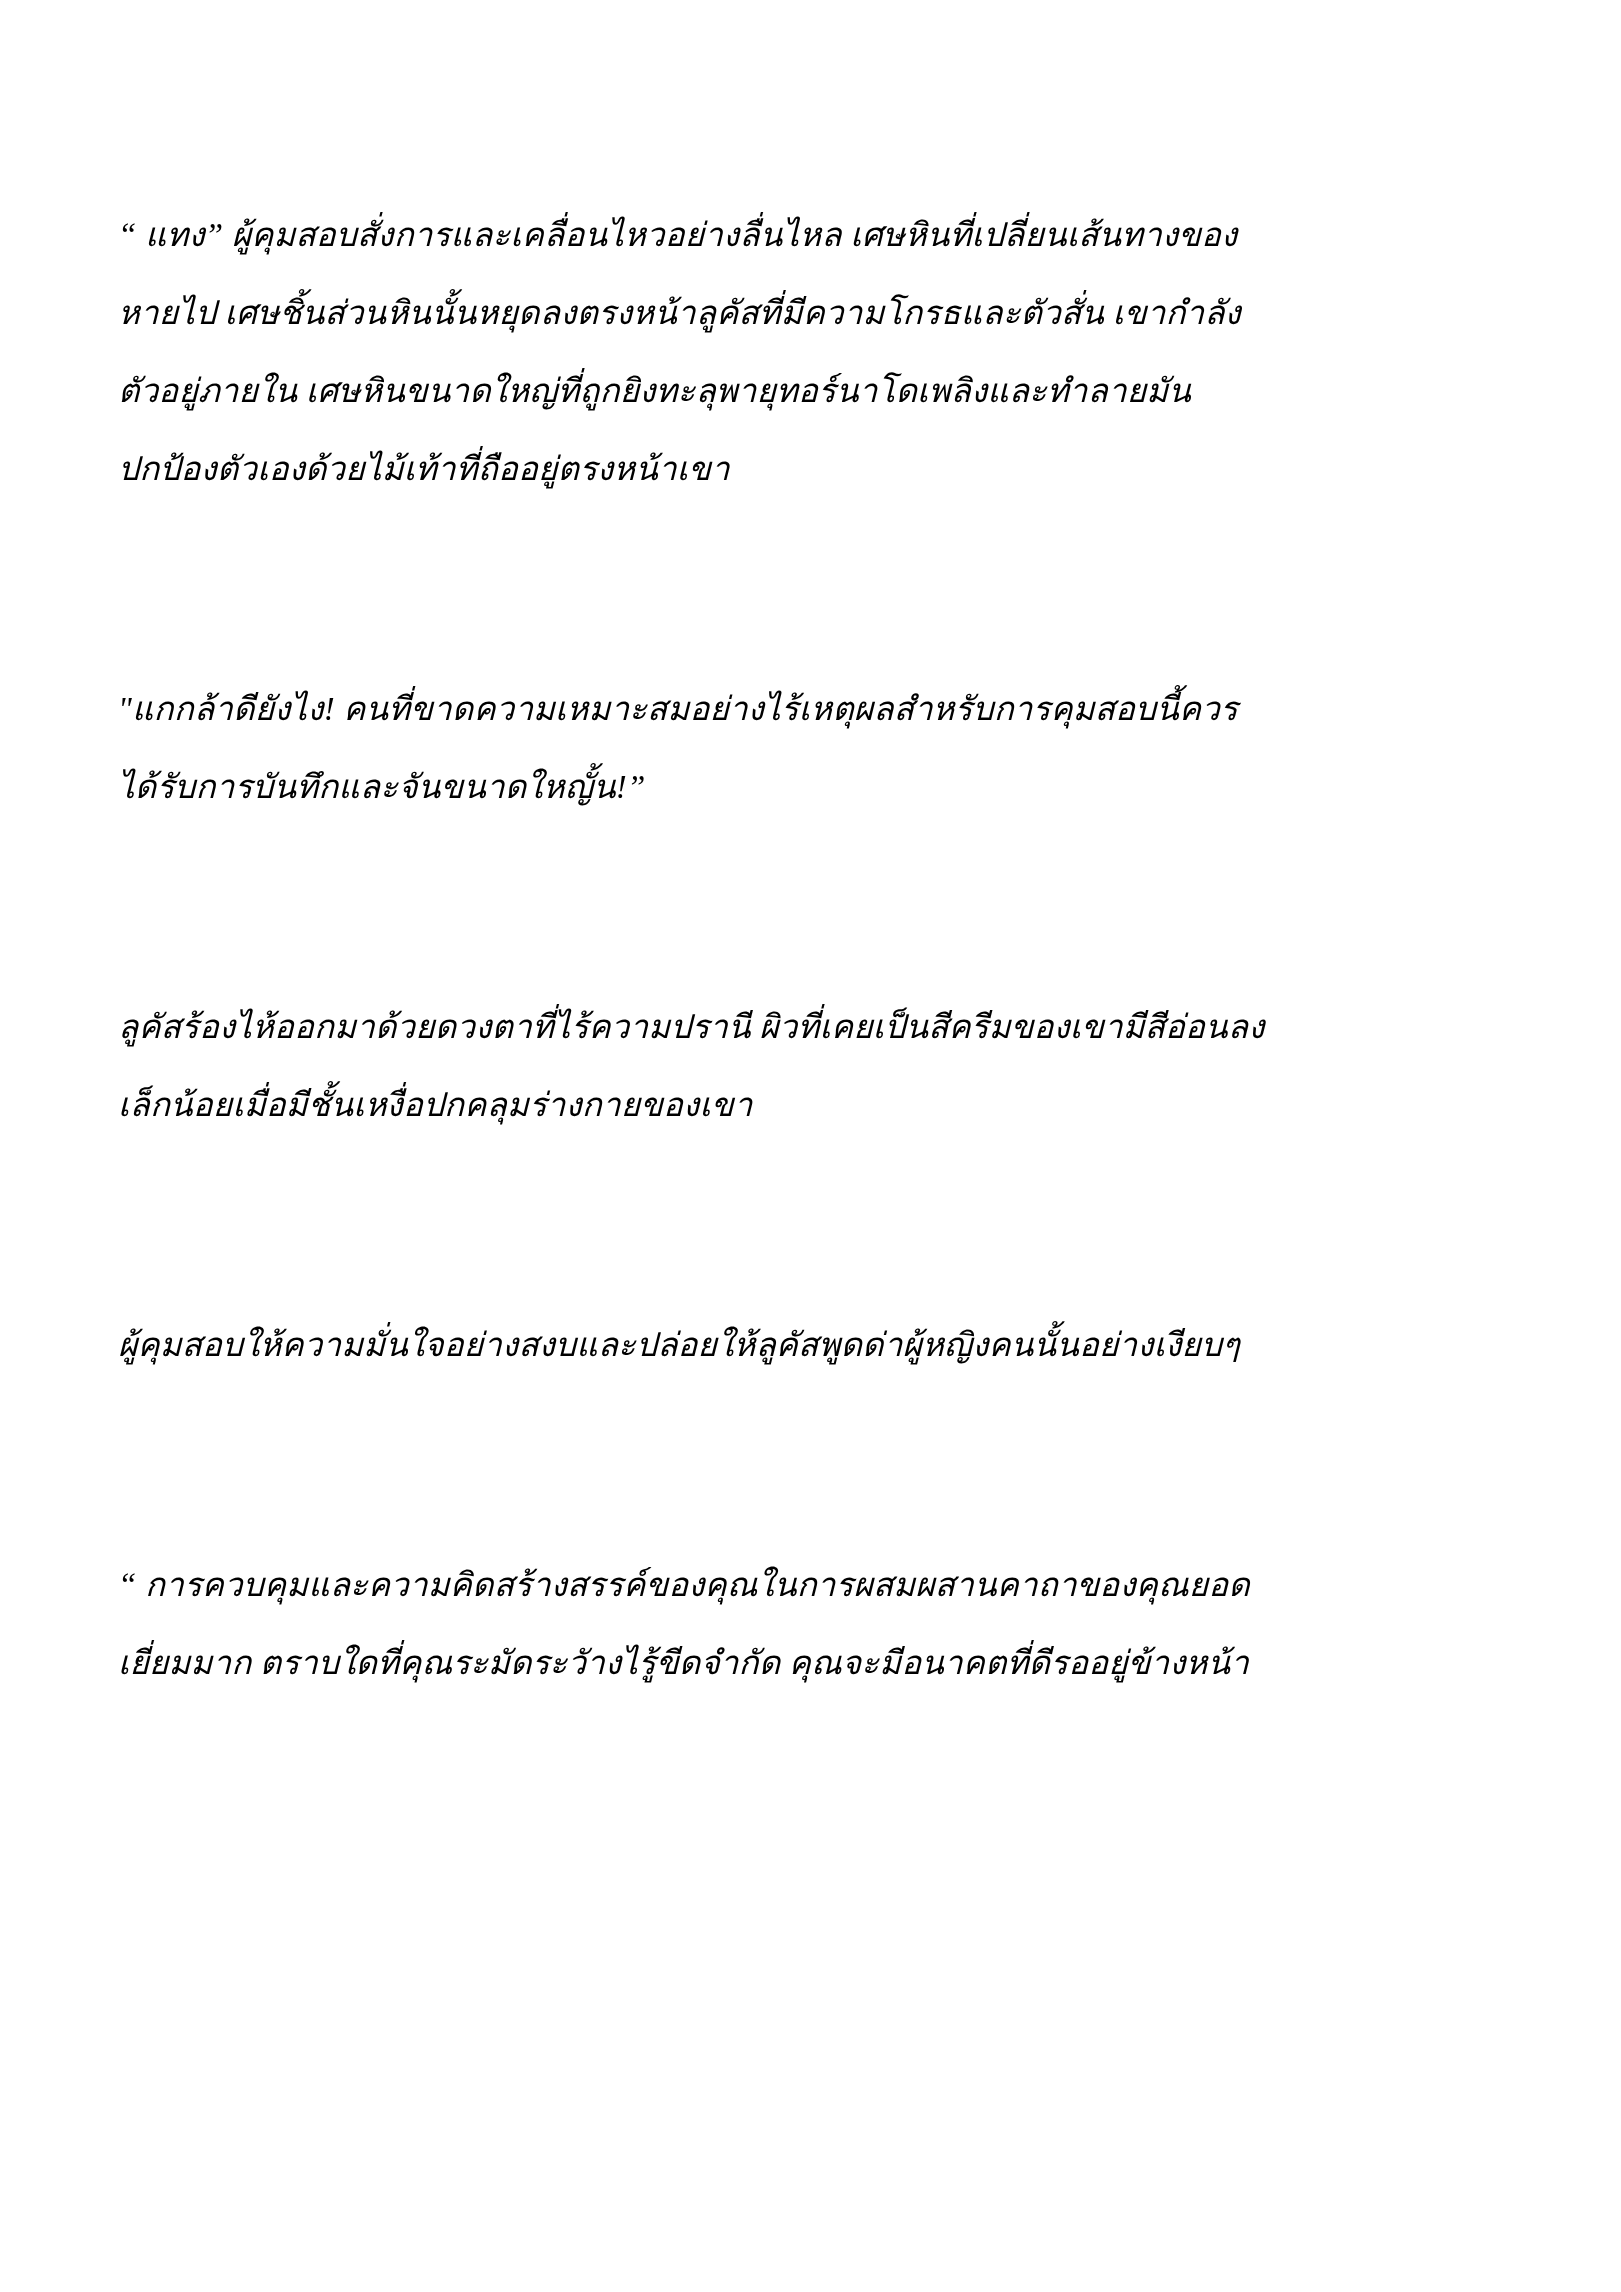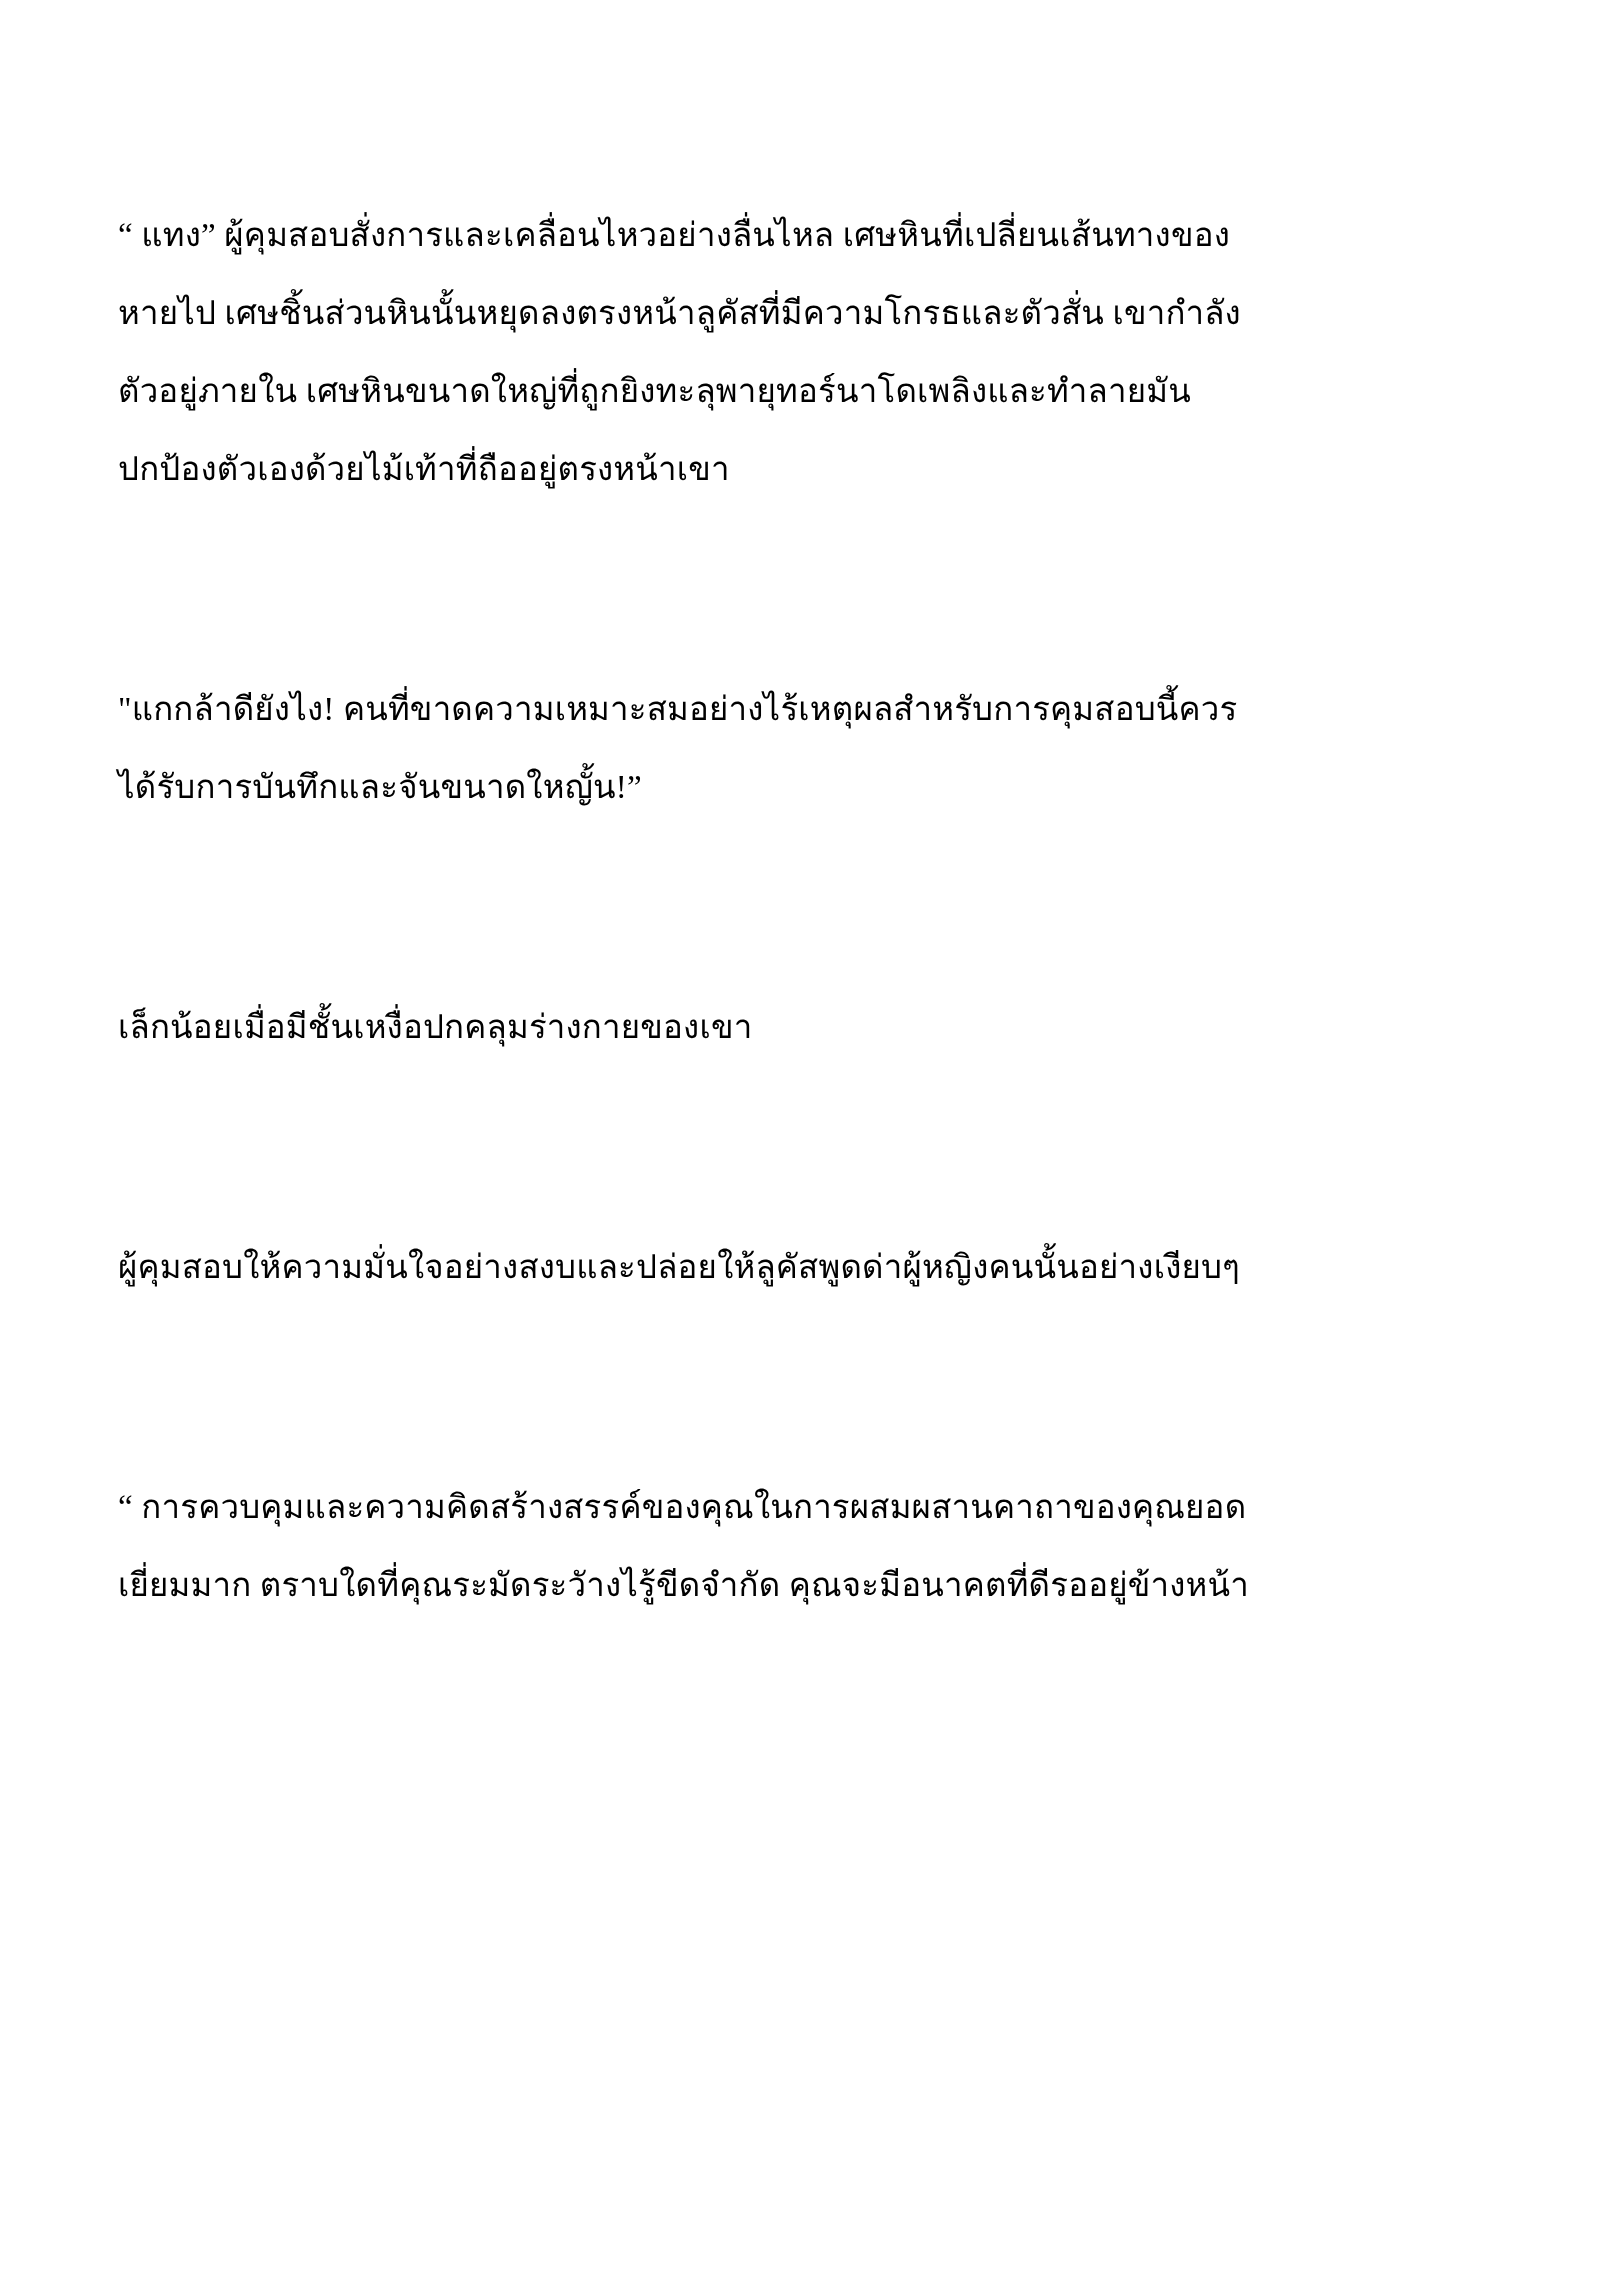--- a/index.html
+++ b/index.html
@@ -13,20 +13,21 @@
     color: #000000;
     font-family: "Liberation Serif", "DejaVu Serif", serif;
     overflow: hidden;
   }
   .page {
     box-sizing: border-box;
     width: 1296px;
     height: 2293px;
     background: #ffffff;
     padding: 196px 116px 4px 118px;
+    font-style: italic;
   }
   .para {
     margin: 0 0 162px 0;
   }
   .line {
     font-size: 33px;
     line-height: 78px;
     white-space: nowrap;
     letter-spacing: 0.2px;
   }
@@ -42,20 +43,21 @@
     <div class="line">ตัวอยู่ภายใน เศษหินขนาดใหญ่ที่ถูกยิงทะลุพายุทอร์นาโดเพลิงและทำลายมัน</div>
     <div class="line">ปกป้องตัวเองด้วยไม้เท้าที่ถืออยู่ตรงหน้าเขา</div>
   </div>
 
   <div class="para">
     <div class="line">"แกกล้าดียังไง! คนที่ขาดความเหมาะสมอย่างไร้เหตุผลสำหรับการคุมสอบนี้ควร</div>
     <div class="line">ได้รับการบันทึกและจันขนาดใหญั้น!”</div>
   </div>
 
   <div class="para">
+    <div class="line">ลูคัสร้องไห้ออกมาด้วยดวงตาที่ไร้ความปรานี ผิวที่เคยเป็นสีครีมของเขามีสีอ่อนลง</div>
     <div class="line">เล็กน้อยเมื่อมีชั้นเหงื่อปกคลุมร่างกายของเขา</div>
   </div>
 
   <div class="para">
   </div>
 
   <div class="para">
     <div class="line">ผู้คุมสอบให้ความมั่นใจอย่างสงบและปล่อยให้ลูคัสพูดด่าผู้หญิงคนนั้นอย่างเงียบๆ</div>
   </div>
 

